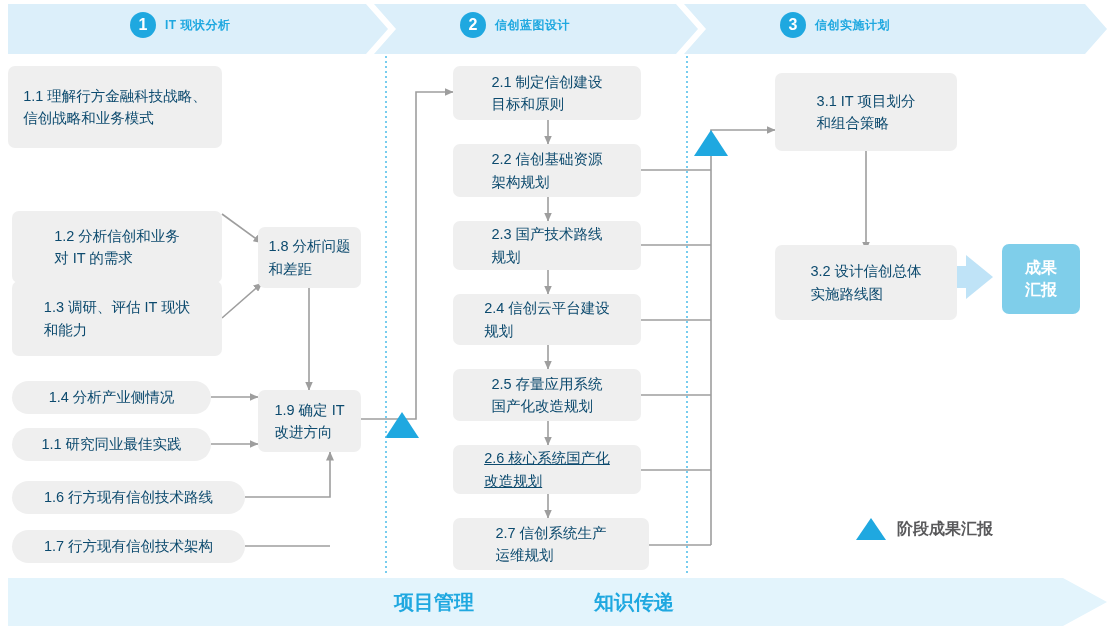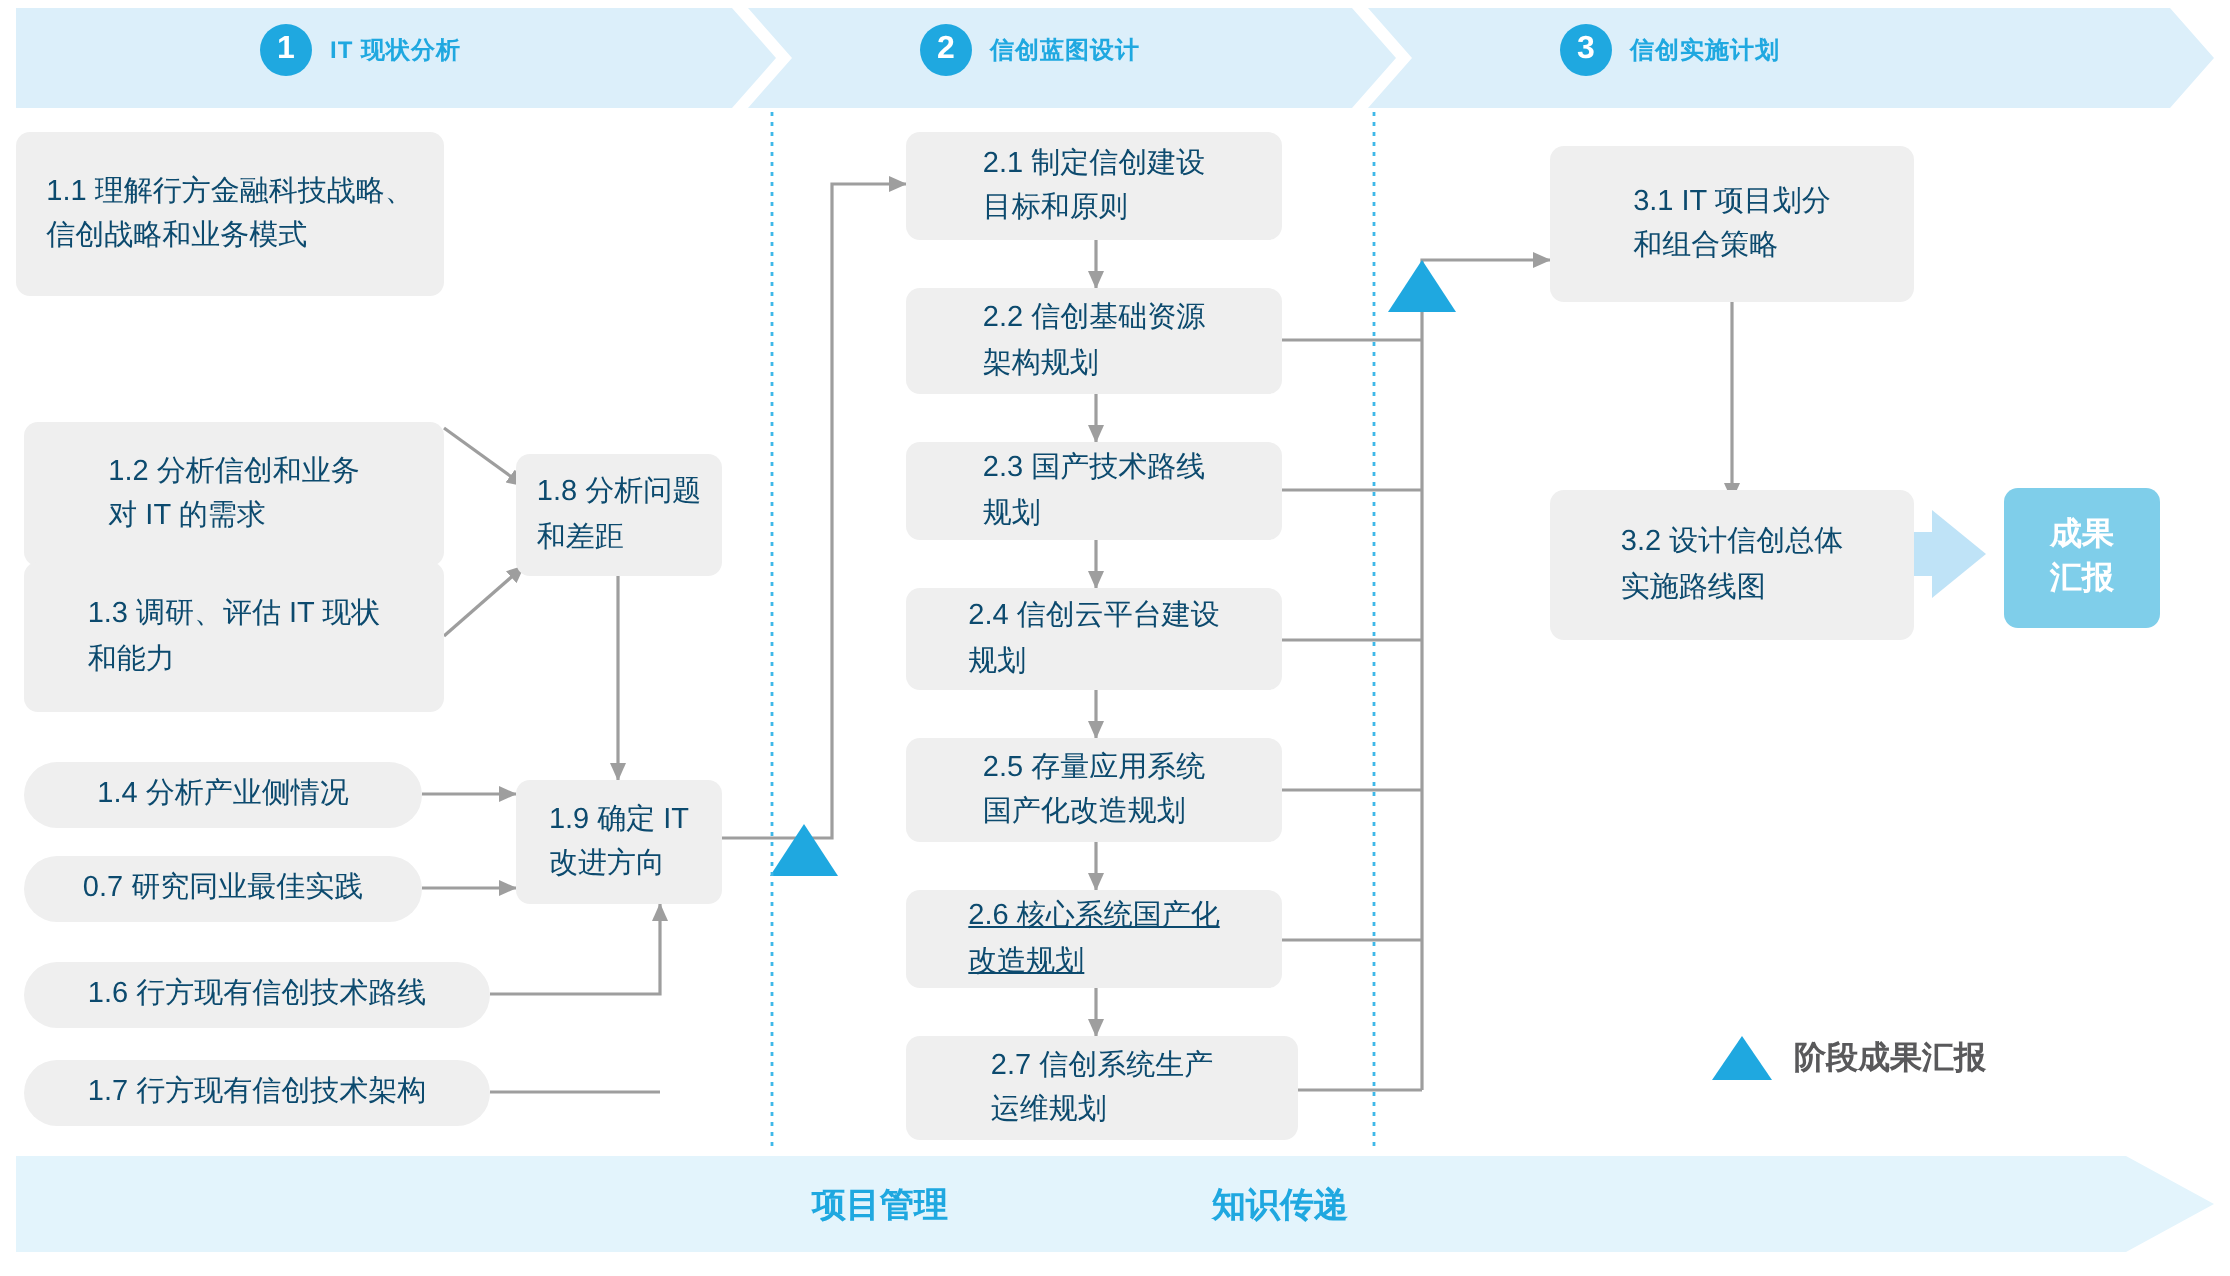--- a/index.html
+++ b/index.html
@@ -32,21 +32,21 @@
   
   .legend{position:absolute;left:856px;top:518px;display:flex;align-items:center;gap:11px;}
   .legend-tri{width:0;height:0;border-left:15px solid transparent;border-right:15px solid transparent;
               border-bottom:22px solid #1FA8E0;}
   .legend-text{color:#59595B;font-size:16px;font-weight:bold;white-space:nowrap;}
 
   
   .bottom-bar{position:absolute;left:8px;top:578px;width:1099px;height:48px;background:#E3F4FC;
               clip-path:polygon(0 0,1055px 0,1099px 24px,1055px 48px,0 48px);}
   .bottom-label{position:absolute;top:578px;height:48px;display:flex;align-items:center;
-                color:#1FA8E0;font-size:17px;font-weight:bold;white-space:nowrap;margin-left:12px;}
+                color:#1FA8E0;font-size:20px;font-weight:bold;white-space:nowrap;}
 </style>
 </head>
 <body>
 
 <div id="stage">
 
   <div class="phase-bar">
     <div class="phase-seg s1"></div>
     <div class="phase-seg s2"></div>
     <div class="phase-seg s3"></div>
@@ -115,21 +115,21 @@
     <line x1="386" y1="56" x2="386" y2="576" stroke="#3FB8E8" stroke-width="1.4" stroke-dasharray="2 3"></line>
     <line x1="687" y1="56" x2="687" y2="576" stroke="#3FB8E8" stroke-width="1.4" stroke-dasharray="2 3"></line>
 
     <path d="M927,266 L966,266 L966,255 L993,277 L966,299 L966,288 L927,288 z" fill="#BFE3F7"></path>
   </svg>
 
   <div class="box" style="left:8px;top:66px;width:214px;height:82px;">1.1 理解行方金融科技战略、<br>信创战略和业务模式</div>
   <div class="box" style="left:12px;top:172px;width:210px;height:72px;margin-top:39px;">1.2 分析信创和业务<br>对 IT 的需求</div>
   <div class="box" style="left:12px;top:281px;width:210px;height:75px;">1.3 调研、评估 IT 现状<br>和能力</div>
   <div class="box pill" style="left:12px;top:381px;width:199px;height:33px;">1.4 分析产业侧情况</div>
-  <div class="box pill" style="left:12px;top:428px;width:199px;height:33px;">0.7 研究同业最佳实践</div>
+  <div class="box pill" style="left:12px;top:428px;width:199px;height:33px;">1.1 研究同业最佳实践</div>
   <div class="box pill" style="left:12px;top:481px;width:233px;height:33px;">1.6 行方现有信创技术路线</div>
   <div class="box pill" style="left:12px;top:530px;width:233px;height:33px;">1.7 行方现有信创技术架构</div>
   <div class="box" style="left:258px;top:227px;width:103px;height:61px;">1.8 分析问题<br>和差距</div>
   <div class="box" style="left:258px;top:390px;width:103px;height:62px;">1.9 确定 IT<br>改进方向</div>
 
   <div class="box" style="left:453px;top:66px;width:188px;height:54px;">2.1 制定信创建设<br>目标和原则</div>
   <div class="box" style="left:453px;top:144px;width:188px;height:53px;">2.2 信创基础资源<br>架构规划</div>
   <div class="box" style="left:453px;top:221px;width:188px;height:49px;">2.3 国产技术路线<br>规划</div>
   <div class="box" style="left:453px;top:294px;width:188px;height:51px;">2.4 信创云平台建设<br>规划</div>
   <div class="box" style="left:453px;top:369px;width:188px;height:52px;">2.5 存量应用系统<br>国产化改造规划</div>

